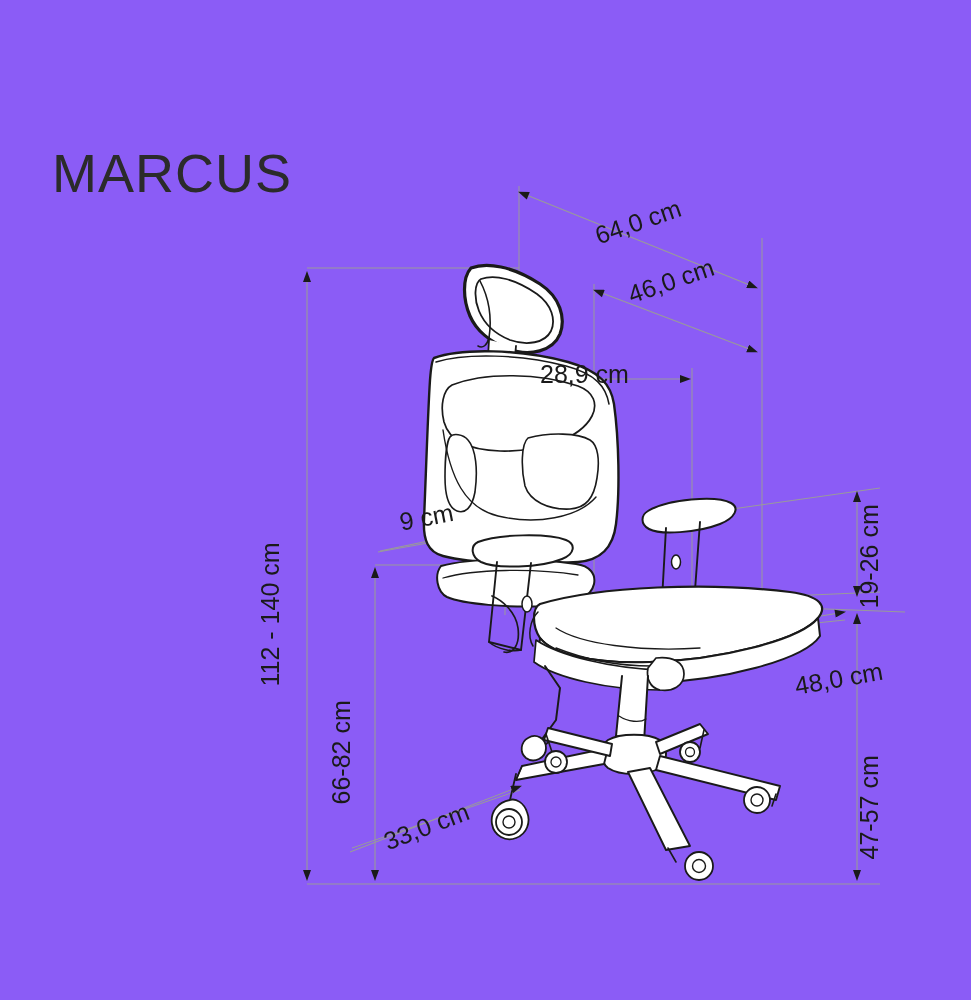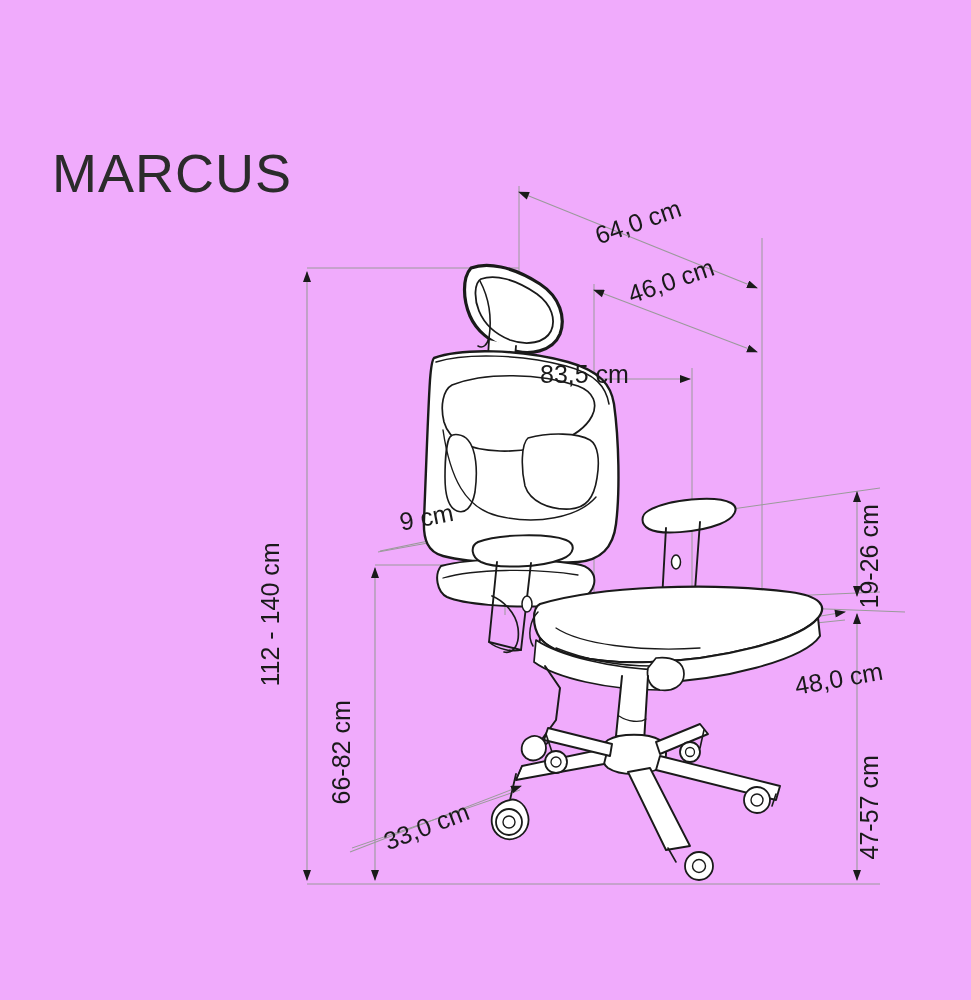--- a/index.html
+++ b/index.html
@@ -4,21 +4,21 @@
 <style>
   html, body {
     margin: 0;
     padding: 0;
     background: #ffffff;
   }
   #page {
     position: relative;
     width: 971px;
     height: 1000px;
-    background: #f0abfc;
+    background: #8b5cf6;
     overflow: hidden;
     font-family: "Liberation Sans", sans-serif;
   }
   #product-title {
     position: absolute;
     left: 52px;
     top: 142px;
     font-size: 54px;
     letter-spacing: 1px;
     color: #2b2b2b;
@@ -240,21 +240,21 @@
         <circle cx="699" cy="866" r="14" stroke-width="1.8" fill="#ffffff"></circle>
         <circle cx="699" cy="866" r="6.5" stroke-width="1.4" fill="#ffffff"></circle>
       </g>
     </g>
   </svg>
 
   <div class="dim-label" style="left:596px; top:222px; transform: rotate(-19deg); transform-origin: left center;">64,0 cm</div>
 
   <div class="dim-label" style="left:629px; top:281px; transform: rotate(-19deg); transform-origin: left center;">46,0 cm</div>
 
-  <div class="dim-label" style="left:540px; top:360px;">83,5 cm</div>
+  <div class="dim-label" style="left:540px; top:360px;">28,9 cm</div>
 
   <div class="dim-label" style="left:400px; top:508px; transform: rotate(-11deg); transform-origin: left center;">9 cm</div>
 
   <div class="dim-label" style="left:270px; top:672px; transform: rotate(-90deg); transform-origin: left center;">112 - 140 cm</div>
 
   <div class="dim-label" style="left:341px; top:790px; transform: rotate(-90deg); transform-origin: left center;">66-82 cm</div>
 
   <div class="dim-label" style="left:869px; top:594px; transform: rotate(-90deg); transform-origin: left center;">19-26 cm</div>
 
   <div class="dim-label" style="left:795px; top:672px; transform: rotate(-10deg); transform-origin: left center;">48,0 cm</div>

